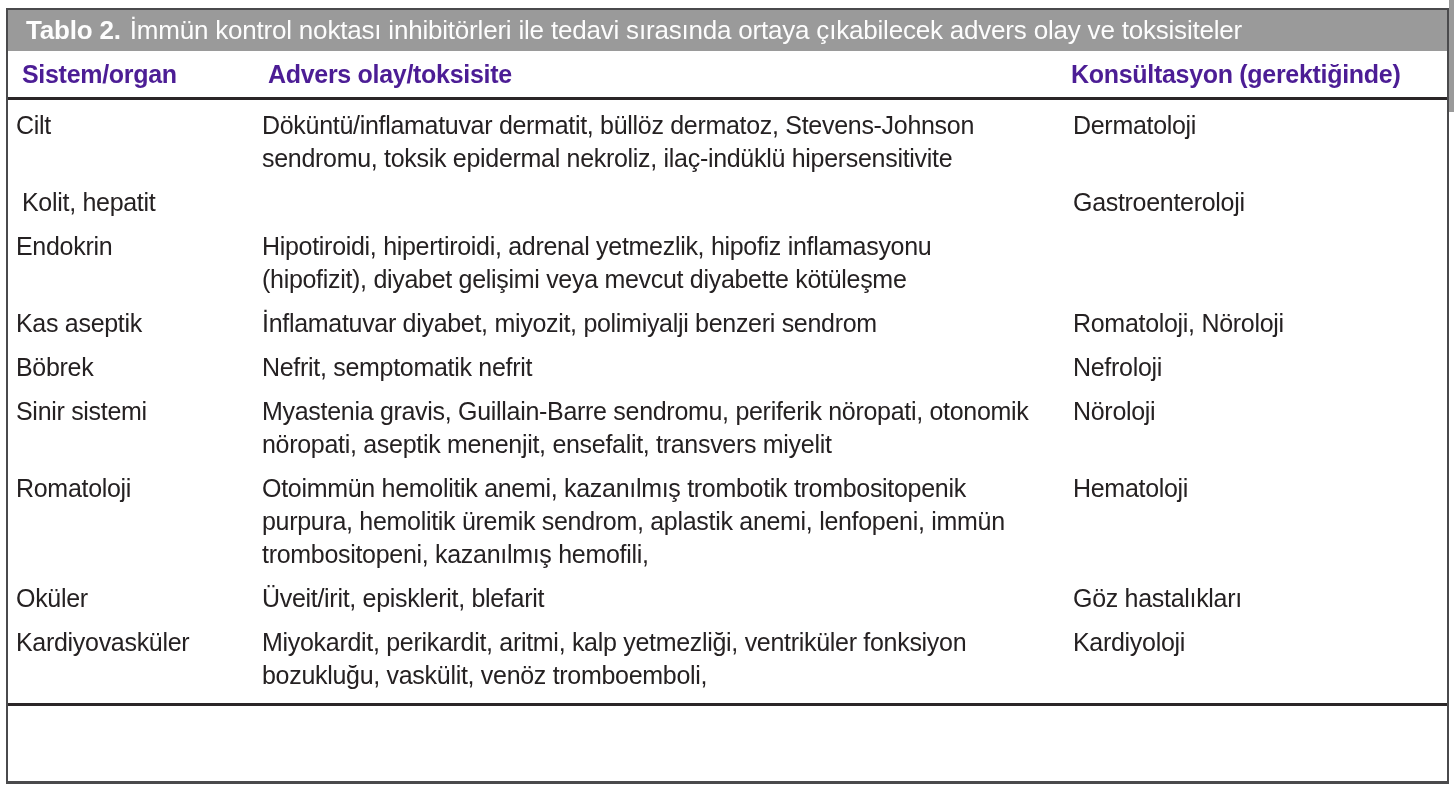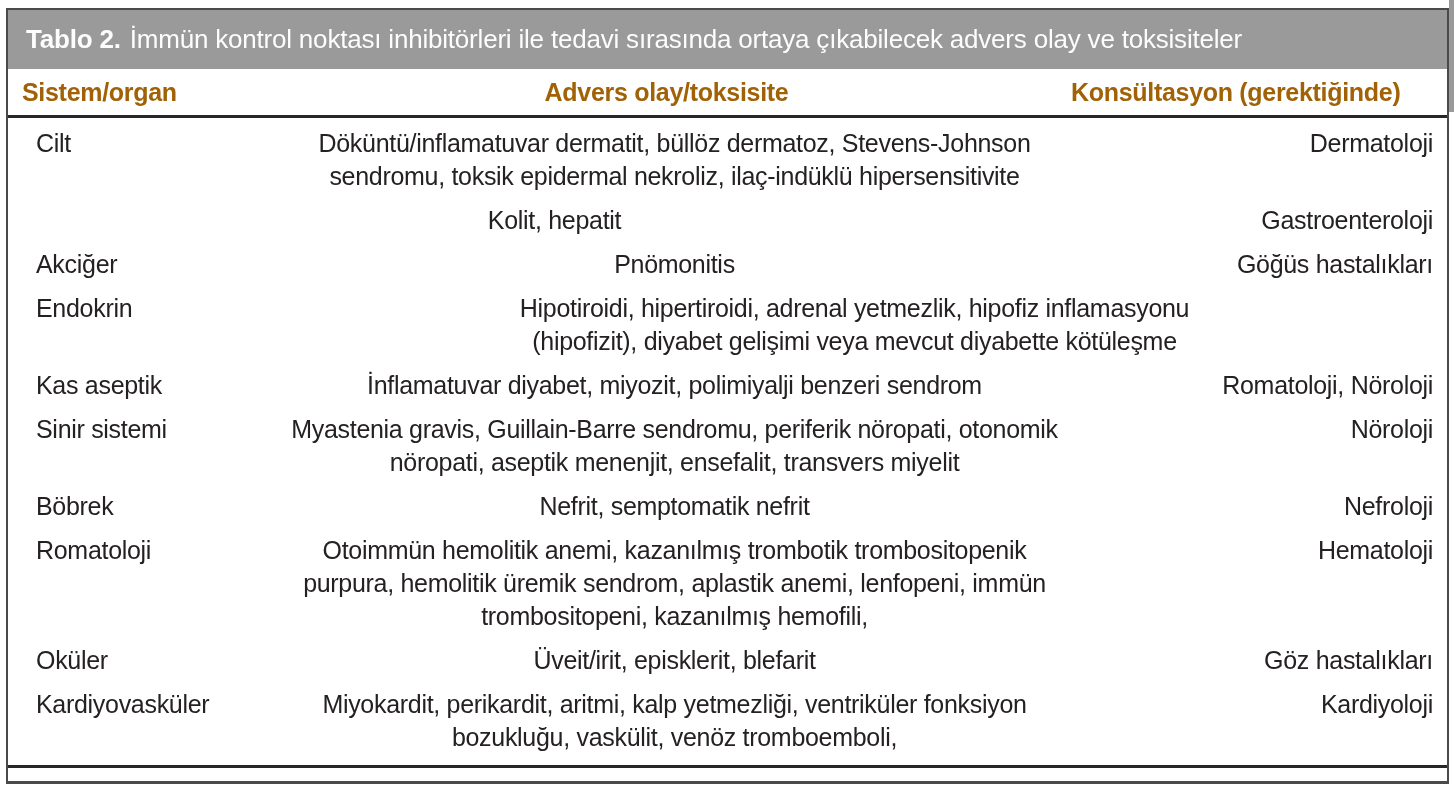--- a/index.html
+++ b/index.html
@@ -21,50 +21,50 @@
     box-sizing:border-box;
     border:2px solid #4a4a4c;
     border-bottom-width:3px;
     background:#ffffff;
     display:flex;flex-direction:column;
     overflow:hidden;
   }
   .titlebar{
     background:#9a9a9a;
     color:#fdfdfd;
-    height:59px;
+    height:41px;
     display:flex;align-items:center;
     padding:0 18px;
     font-size:26px;
     letter-spacing:-0.2px;
     flex:0 0 auto;
   }
   .titlebar .tlabel{font-weight:bold;margin-right:9px;white-space:nowrap;}
   .thead{
     display:flex;align-items:center;
     padding:9px 14px 8px 14px;
     border-bottom:3px solid #2a2627;
     font-weight:bold;
     font-size:25px;
     letter-spacing:-0.3px;
-    color:#a16207;
+    color:#4c1d95;
     flex:0 0 auto;
   }
   .tbody{flex:0 0 auto;}
   .row{
     display:flex;align-items:flex-start;
-    padding:11px 14px 0 28px;
+    padding:11px 14px 0 8px;
     font-size:25px;
     line-height:33px;
     letter-spacing:-0.3px;
   }
   .row:first-child{padding-top:9px;}
   .c1{width:240px;flex:0 0 auto;text-align:left;}
-  .c2{flex:1 1 auto;text-align:center;white-space:pre-line;padding:0 6px;}
-  .c3{width:360px;flex:0 0 auto;text-align:right;}
+  .c2{flex:1 1 auto;white-space:pre-line;padding:0 6px;}
+  .c3{width:360px;flex:0 0 auto;text-align:left;}
   .thead .c1{width:240px;}
   .thead .c2{white-space:normal;}
   .thead .c3{text-align:left;padding-right:2px;}
   .bottom-rule{
     border-top:3px solid #2a2627;
     margin-top:11px;
     flex:0 0 auto;
   }
   .bottom-space{flex:1 1 auto;background:#ffffff;}
   .edge-shade{
@@ -95,44 +95,39 @@
         <div class="c1">Cilt</div>
         <div class="c2">Döküntü/inflamatuvar dermatit, büllöz dermatoz, Stevens-Johnson
 sendromu, toksik epidermal nekroliz, ilaç-indüklü hipersensitivite</div>
         <div class="c3">Dermatoloji</div>
       </div>
       <div class="row">
         <div class="c2">Kolit, hepatit</div>
         <div class="c3">Gastroenteroloji</div>
       </div>
       <div class="row">
-        <div class="c1">Akciğer</div>
-        <div class="c2">Pnömonitis</div>
-        <div class="c3">Göğüs hastalıkları</div>
-      </div>
-      <div class="row">
         <div class="c1">Endokrin</div>
         <div class="c2">Hipotiroidi, hipertiroidi, adrenal yetmezlik, hipofiz inflamasyonu
 (hipofizit), diyabet gelişimi veya mevcut diyabette kötüleşme</div>
       </div>
       <div class="row">
         <div class="c1">Kas aseptik</div>
         <div class="c2">İnflamatuvar diyabet, miyozit, polimiyalji benzeri sendrom</div>
         <div class="c3">Romatoloji, Nöroloji</div>
       </div>
       <div class="row">
+        <div class="c1">Böbrek</div>
+        <div class="c2">Nefrit, semptomatik nefrit</div>
+        <div class="c3">Nefroloji</div>
+      </div>
+      <div class="row">
         <div class="c1">Sinir sistemi</div>
         <div class="c2">Myastenia gravis, Guillain-Barre sendromu, periferik nöropati, otonomik
 nöropati, aseptik menenjit, ensefalit, transvers miyelit</div>
         <div class="c3">Nöroloji</div>
-      </div>
-      <div class="row">
-        <div class="c1">Böbrek</div>
-        <div class="c2">Nefrit, semptomatik nefrit</div>
-        <div class="c3">Nefroloji</div>
       </div>
       <div class="row">
         <div class="c1">Romatoloji</div>
         <div class="c2">Otoimmün hemolitik anemi, kazanılmış trombotik trombositopenik
 purpura, hemolitik üremik sendrom, aplastik anemi, lenfopeni, immün
 trombositopeni, kazanılmış hemofili,</div>
         <div class="c3">Hematoloji</div>
       </div>
       <div class="row">
         <div class="c1">Oküler</div>

